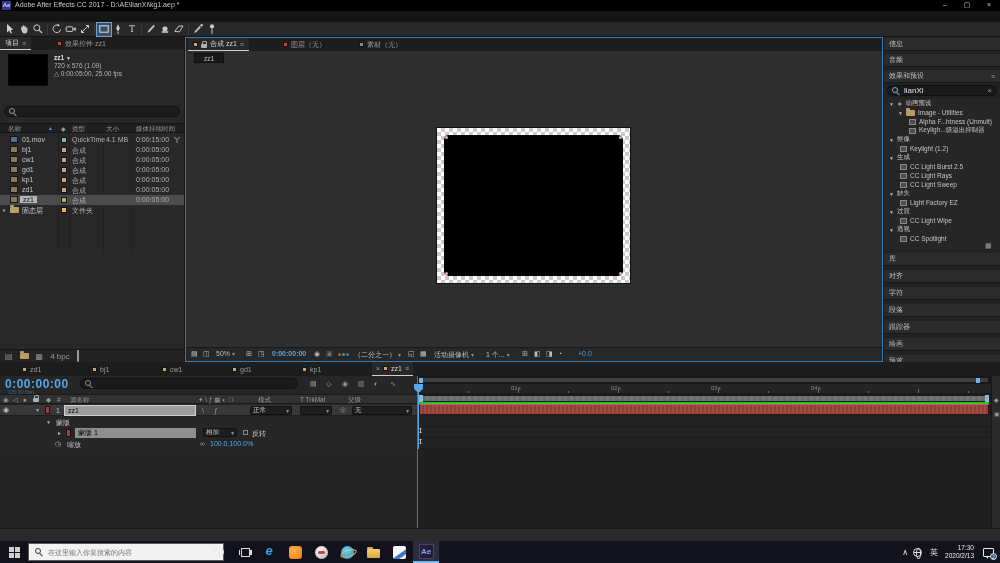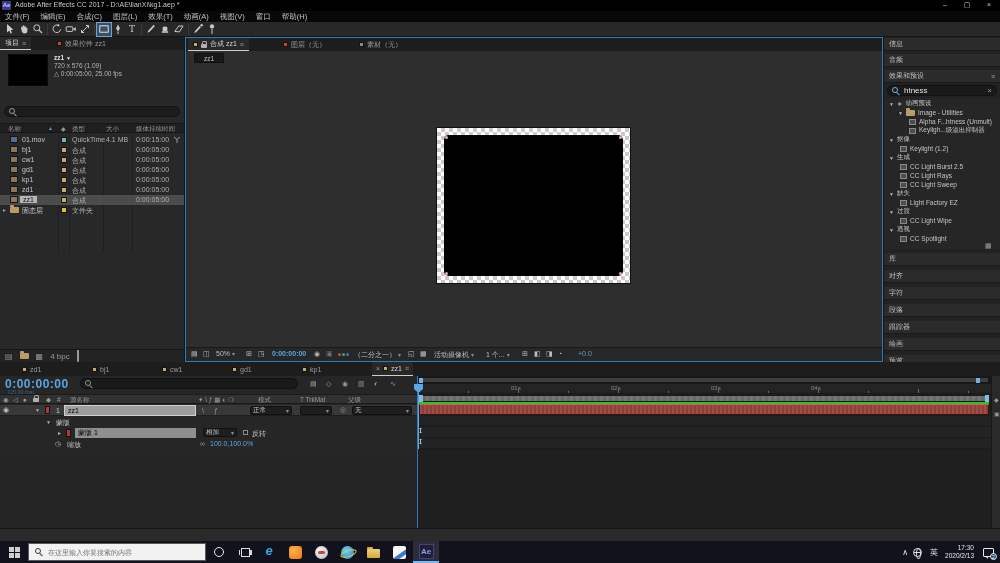--- a/index.html
+++ b/index.html
@@ -94,21 +94,21 @@
 .redbar{position:absolute;left:1px;top:28px;width:570px;height:11px;background:repeating-linear-gradient(90deg,#a04c45 0 2px,#8f3f3a 2px 4px);border:1px solid #301513;border-top:1px solid #c2655c}
 .trow2{position:absolute;left:0;width:573px;height:11px;background:#232323;border-bottom:1px solid #1b1b1b}
 .imark{position:absolute;left:1px;font-family:"DejaVu Serif",serif;font-size:8px;color:#d8d8d8}
 .playhead{position:absolute;left:-4px;top:8px;width:9px;height:9px;background:#59a7e8;clip-path:polygon(0 0,100% 0,100% 55%,50% 100%,0 55%)}
 .phline{position:absolute;left:0;top:17px;width:1px;height:56px;background:#59a7e8}
 .tl-rstrip{position:absolute;left:573px;top:0;width:10px;height:152px;background:#2a2a2a;border-left:1px solid #181818;font-size:6px;color:#9a9a9a}
 
 #taskbar{position:absolute;left:0;top:541px;width:1000px;height:22px;background:#12121c}
 .winlogo{position:absolute;left:9px;top:6px;display:grid;grid-template-columns:5px 5px;grid-gap:1px}
 .winlogo div{width:5px;height:5px;background:#cfcfcf}
-#tsearch{position:absolute;left:28px;top:2px;width:178px;height:18px;background:#f2f2f2;border:1px solid #5a5a5a;display:flex;align-items:center;gap:5px;padding-left:6px;color:#3a3a3a}
+#tsearch{position:absolute;left:28px;top:2px;width:196px;height:18px;background:#f2f2f2;border:1px solid #5a5a5a;display:flex;align-items:center;gap:5px;padding-left:6px;color:#3a3a3a}
 #tsearch input{border:none;background:transparent;font-size:7px;color:#3a3a3a;width:140px;outline:none;font-family:inherit}
 .tbico{position:absolute;top:4px;width:14px;height:14px;display:flex;align-items:center;justify-content:center}
 .cortana{width:10px;height:10px;border:1.5px solid #e8e8e8;border-radius:50%}
 .taskview{position:relative;width:9px;height:9px;border:1px solid #ddd}
 .taskview::before{content:"";position:absolute;left:-3px;top:1px;width:1.5px;height:5px;background:#ddd}
 .taskview::after{content:"";position:absolute;right:-3px;top:1px;width:1.5px;height:5px;background:#ddd}
 .edge-e{color:#35a3e8;font-size:13px;font-weight:bold;font-style:italic}
 .app-orange{width:13px;height:13px;border-radius:3px;background:radial-gradient(circle at 35% 35%,#ffb04d,#e87c12)}
 .app-gray{width:13px;height:13px;border-radius:50%;background:radial-gradient(circle at 35% 30%,#f5f5f5,#b8b8c2);position:relative}
 .app-gray::after{content:"";position:absolute;left:3px;top:5px;width:7px;height:3px;border-radius:2px;background:#d04040}
@@ -136,31 +136,20 @@
 <div id="screen">
 
   <div id="titlebar">
     <span class="aebadge">Ae</span>
     <span class="wtitle">Adobe After Effects CC 2017 - D:\AE\lianXi\kg1.aep *</span>
     <span class="wbtn" style="right:46px">–</span>
     <span class="wbtn" style="right:24px">▢</span>
     <span class="wbtn" style="right:2px">×</span>
   </div>
 
-  <div id="menubar">
-    <span class="mitem">文件(F)</span>
-    <span class="mitem">编辑(E)</span>
-    <span class="mitem">合成(C)</span>
-    <span class="mitem">图层(L)</span>
-    <span class="mitem">效果(T)</span>
-    <span class="mitem">动画(A)</span>
-    <span class="mitem">视图(V)</span>
-    <span class="mitem">窗口</span>
-    <span class="mitem">帮助(H)</span>
-  </div>
 
   <div id="toolbar">
     <span class="tool">
         <svg width="12" height="12" viewBox="0 0 12 12">
           <path d="M3 1 L3 9.5 L5.3 7.4 L6.6 10.6 L8 10 L6.7 6.9 L9.4 6.7 Z" fill="#d0d0d0"></path>
         </svg>
       </span>
     <span class="tool">
         <svg width="12" height="12" viewBox="0 0 12 12">
           <path d="M3.2 6.5 V4.4 q0-.9.8-.9t.8.9 V3.2 q0-.9.8-.9 t.8.9 v1 q0-.9.8-.9 t.8.9 v1 q0-.8.7-.8 t.7.8 v2.9 q0 2.4-2.6 2.4 -2 0-2.7-1.6 z" fill="#c8c8c8"></path>
@@ -403,21 +392,21 @@
       </div>
     <div class="rbar" style="top:17px">
         <span>音频</span>
       </div>
     <div class="rbar" style="top:33px">
         <span>效果和预设</span>
         <span class="menu-ic">≡</span>
       </div>
     <div class="esearch">
       <span class="mag" style="color:#7ab0d8"></span>
-      <span style="flex:1">htness</span>
+      <span style="flex:1">lianXi</span>
       <span style="color:#9a9a9a">×</span>
     </div>
     <div class="etree-bg"></div>
     <div class="erow" style="top:62px;padding-left:5px">
         <span class="tri">▼</span>
         <span style="color:#b8b8b8">∗</span>
         <span>动画预设</span>
       </div>
     <div class="erow" style="top:71px;padding-left:14px">
         <span class="tri">▼</span>

